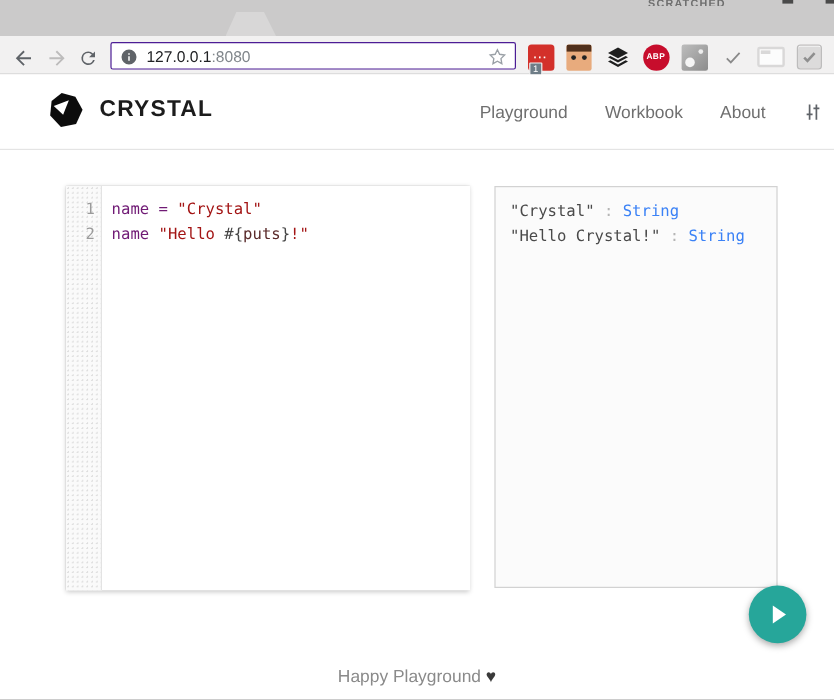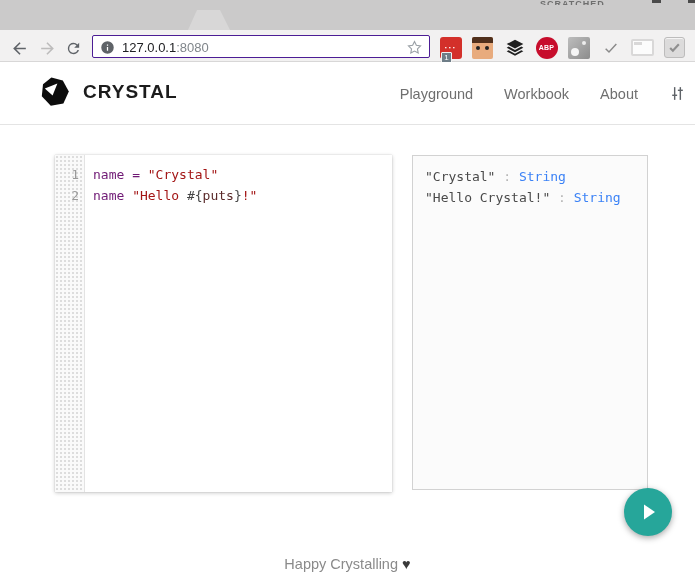--- a/index.html
+++ b/index.html
@@ -222,15 +222,15 @@
   </div>
 
   <button class="fab">
     <svg width="24" height="24" viewBox="0 0 24 24">
         <path d="M8 4.5 19 12 8 19.5z" fill="#fff"></path>
       </svg>
   </button>
 
 
 
-  <div class="footer"><span>Happy Crystalling </span><span class="heart">♥</span></div>
+  <div class="footer"><span>Happy Playground </span><span class="heart">♥</span></div>
 
 </div>
 
 </body></html>

